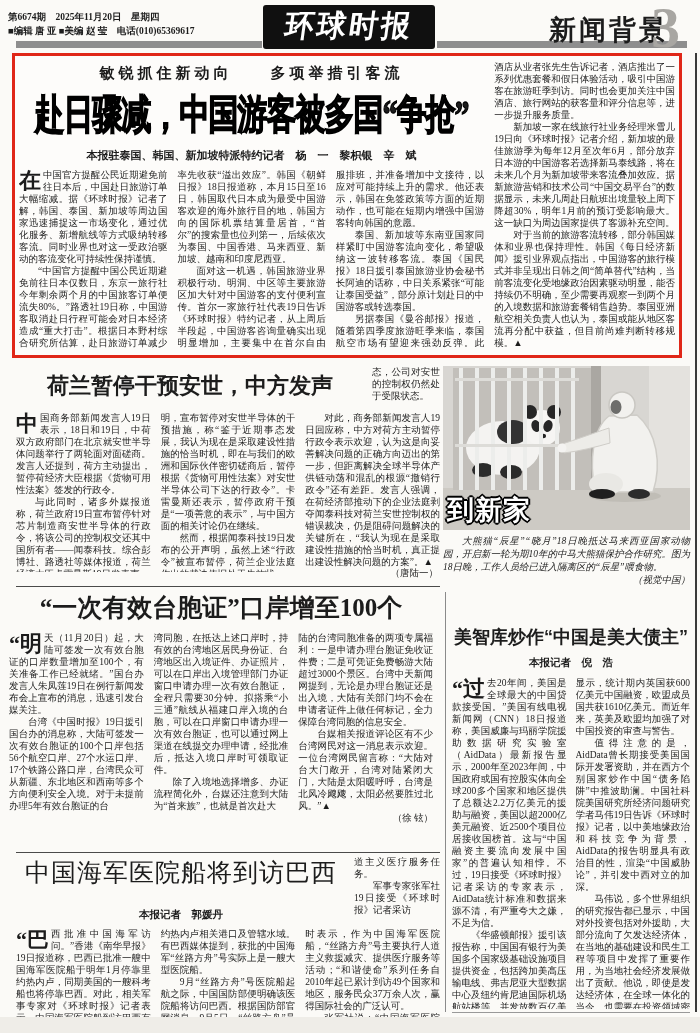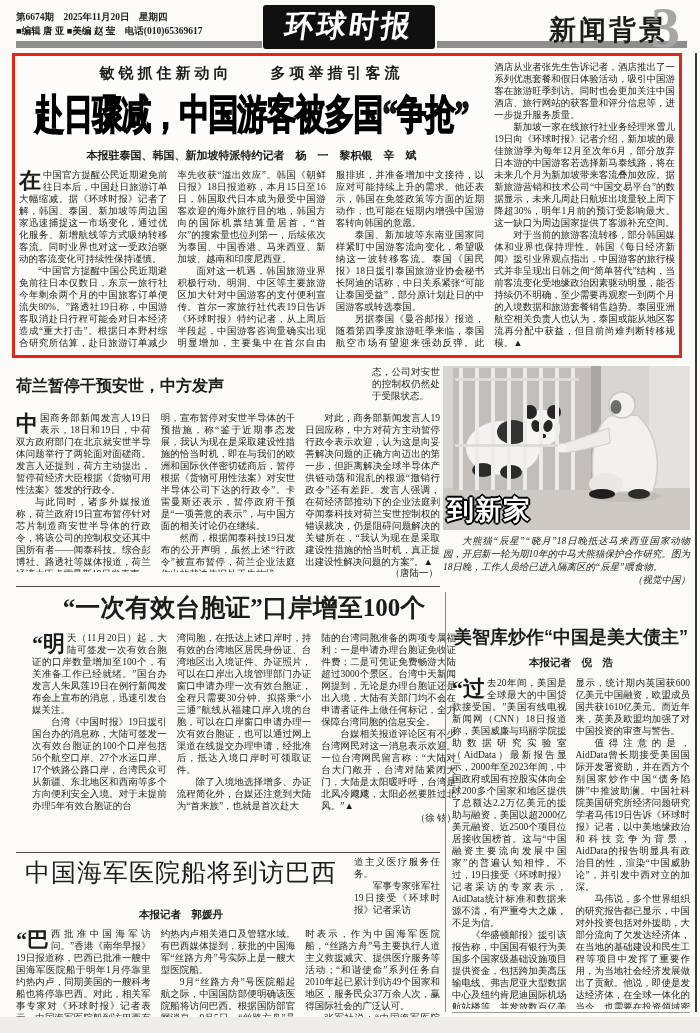--- a/index.html
+++ b/index.html
@@ -1,19 +1,19 @@
 <!DOCTYPE html>
 <html><head>
 <meta charset="utf-8">
 <style>
   html,body{margin:0;padding:0;}
   .page{position:relative;width:700px;height:1033px;background:#fbfaf7;
         font-family:"Liberation Serif","DejaVu Serif",serif;color:#1c1c1c;overflow:hidden;}
   
-  .hdr-left{position:absolute;left:16px;top:10px;width:250px;font-size:9.5px;font-weight:bold;line-height:14px;white-space:nowrap;}
+  .hdr-left{position:absolute;left:8px;top:10px;width:250px;font-size:9.5px;font-weight:bold;line-height:14px;white-space:nowrap;}
   .bar{position:absolute;top:41px;height:7px;background:#8e8e8e;}
   .bar.l{left:16px;width:246px;}
   .bar.r{left:437px;width:250px;}
   .masthead{position:absolute;left:263px;top:5px;width:172px;height:44px;background:#101010;color:#fff;
             display:flex;align-items:center;justify-content:center;border-radius:3px;}
   .masthead span{font-size:29px;font-weight:bold;letter-spacing:3px;transform:skewX(-8deg) scaleY(1.05);
                  font-family:"DejaVu Serif",serif;}
   .section-title{position:absolute;left:549px;top:12px;font-size:27px;font-weight:bold;letter-spacing:3px;}
   .page-num{position:absolute;left:651px;top:-6px;font-size:58px;font-weight:bold;color:#a8a6a2;}
   
@@ -30,35 +30,35 @@
   .lead-headline{text-align:center;font-size:30px;font-weight:900;letter-spacing:-1px;white-space:nowrap;
                  transform:scaleY(1.35);transform-origin:center;margin:8px 0 10px;
                  -webkit-text-stroke:1px #000;}
   .lead-byline{text-align:center;font-size:11px;font-weight:bold;margin:2px 0 6px;}
   .lead-cols{flex:1;display:flex;gap:10px;overflow:hidden;}
   .lead-cols .col{flex:1;}
   .lead-col4{width:182px;}
   
   .nexperia{position:absolute;left:16px;top:366px;width:424px;height:216px;overflow:hidden;}
   .nx-head{display:flex;gap:8px;}
-  .nx-headline{width:348px;font-size:16px;font-weight:900;line-height:40px;white-space:nowrap;}
+  .nx-headline{width:348px;font-size:22px;font-weight:900;line-height:40px;white-space:nowrap;text-align:center;}
   .nx-sidebar{flex:1;}
   .nx-body{display:flex;gap:10px;margin-top:6px;height:160px;overflow:hidden;}
   .nx-body .col{flex:1;}
   .nx-sig{position:absolute;right:2px;bottom:2px;font-size:9.5px;background:#fbfaf7;padding-left:4px;}
   
   .panda{position:absolute;left:443px;top:366px;width:247px;}
   .panda-photo{position:relative;width:247px;height:164px;background:#d8d6d2;overflow:hidden;}
   .panda-overlay{position:absolute;left:4px;bottom:2px;font-family:"Liberation Sans",sans-serif;
       font-size:27px;font-weight:900;color:#fff;letter-spacing:1px;
       text-shadow:-2px 0 #000,2px 0 #000,0 -2px #000,0 2px #000,-1px -1px #000,1px 1px #000,-1px 1px #000,1px -1px #000;}
   .panda-caption{font-size:9.5px;line-height:13px;margin-top:5px;text-align:justify;font-style:italic;}
   .panda-caption .cred{float:right;font-style:italic;}
   
-  .taiwan{position:absolute;left:32px;top:590px;width:424px;height:258px;overflow:hidden;}
+  .taiwan{position:absolute;left:9px;top:590px;width:424px;height:258px;overflow:hidden;}
   .tw-headline{font-size:25px;font-weight:900;text-align:center;line-height:36px;white-space:nowrap;}
   .tw-body{display:flex;gap:10px;margin-top:6px;height:212px;overflow:hidden;}
   .tw-body .col{flex:1;}
   .sigline{text-align:right;margin:0;}
   
   .thinktank{position:absolute;left:452px;top:624px;width:238px;height:388px;overflow:hidden;}
   .tt-headline{font-family:"Liberation Sans",sans-serif;font-size:18px;font-weight:bold;text-align:center;
                line-height:26px;white-space:nowrap;}
   .tt-byline{text-align:center;font-size:10.5px;font-weight:bold;margin:6px 0 7px;}
   .tt-body{display:flex;gap:9px;height:332px;overflow:hidden;}

